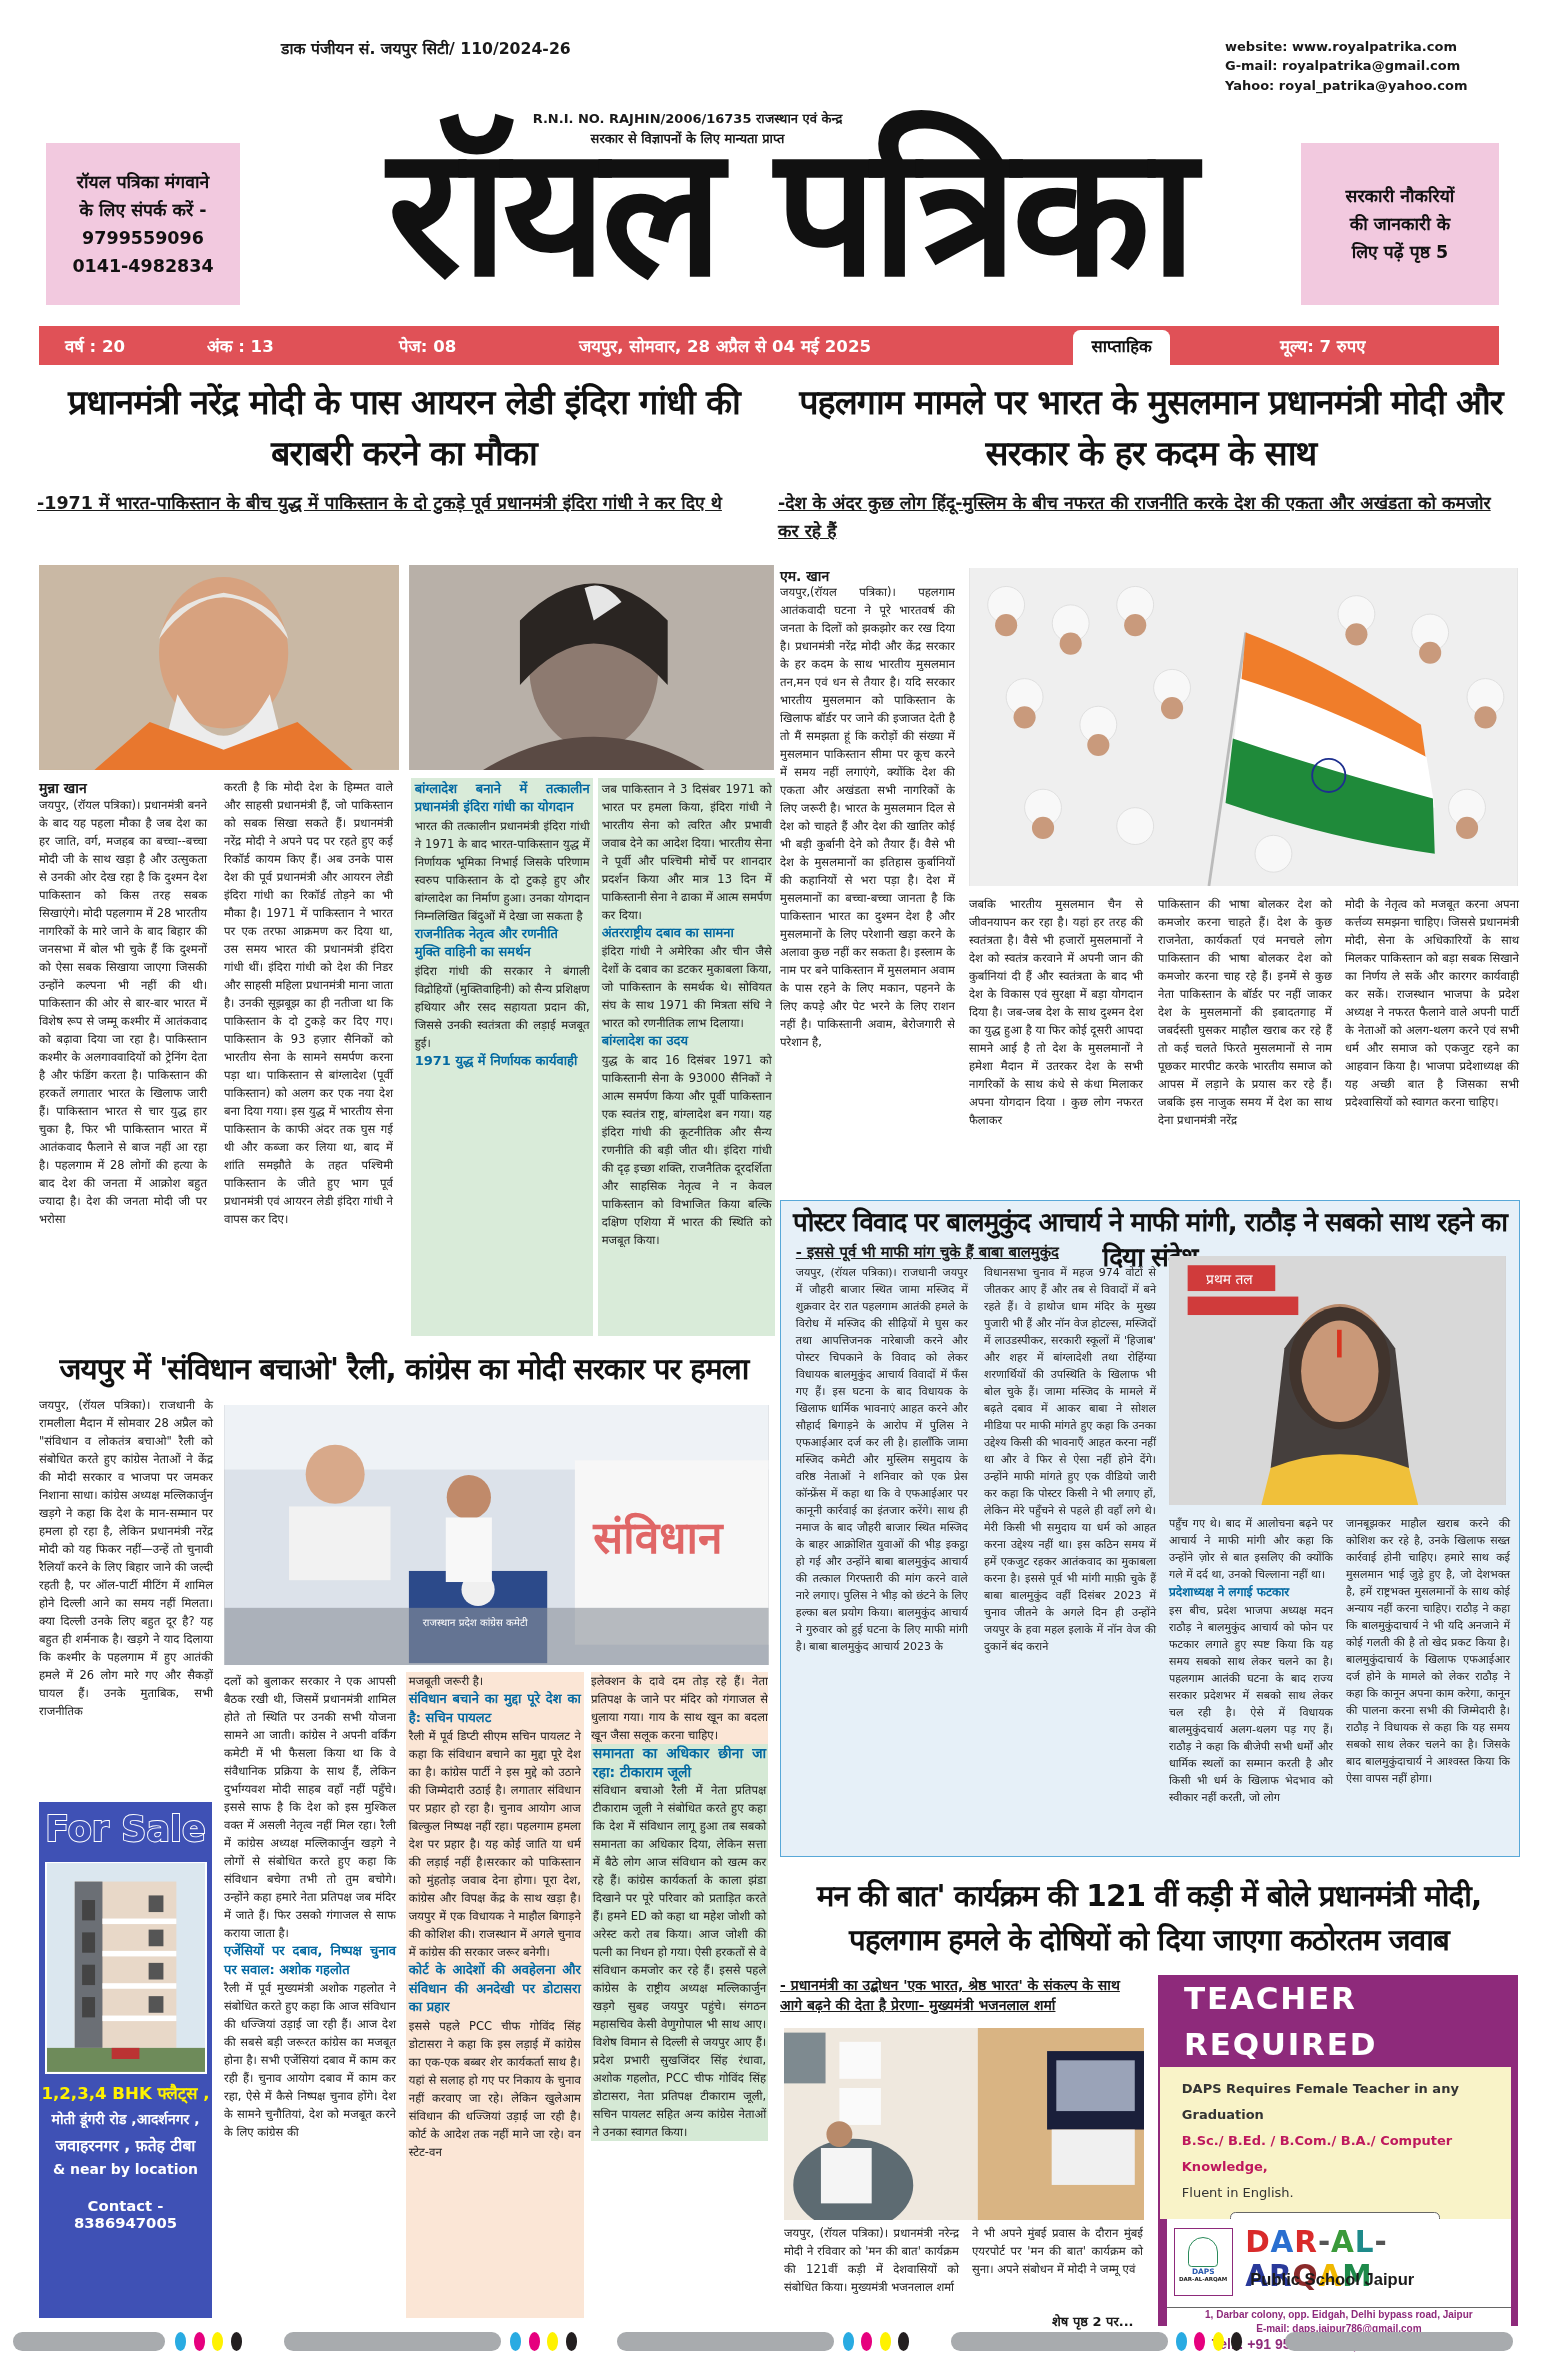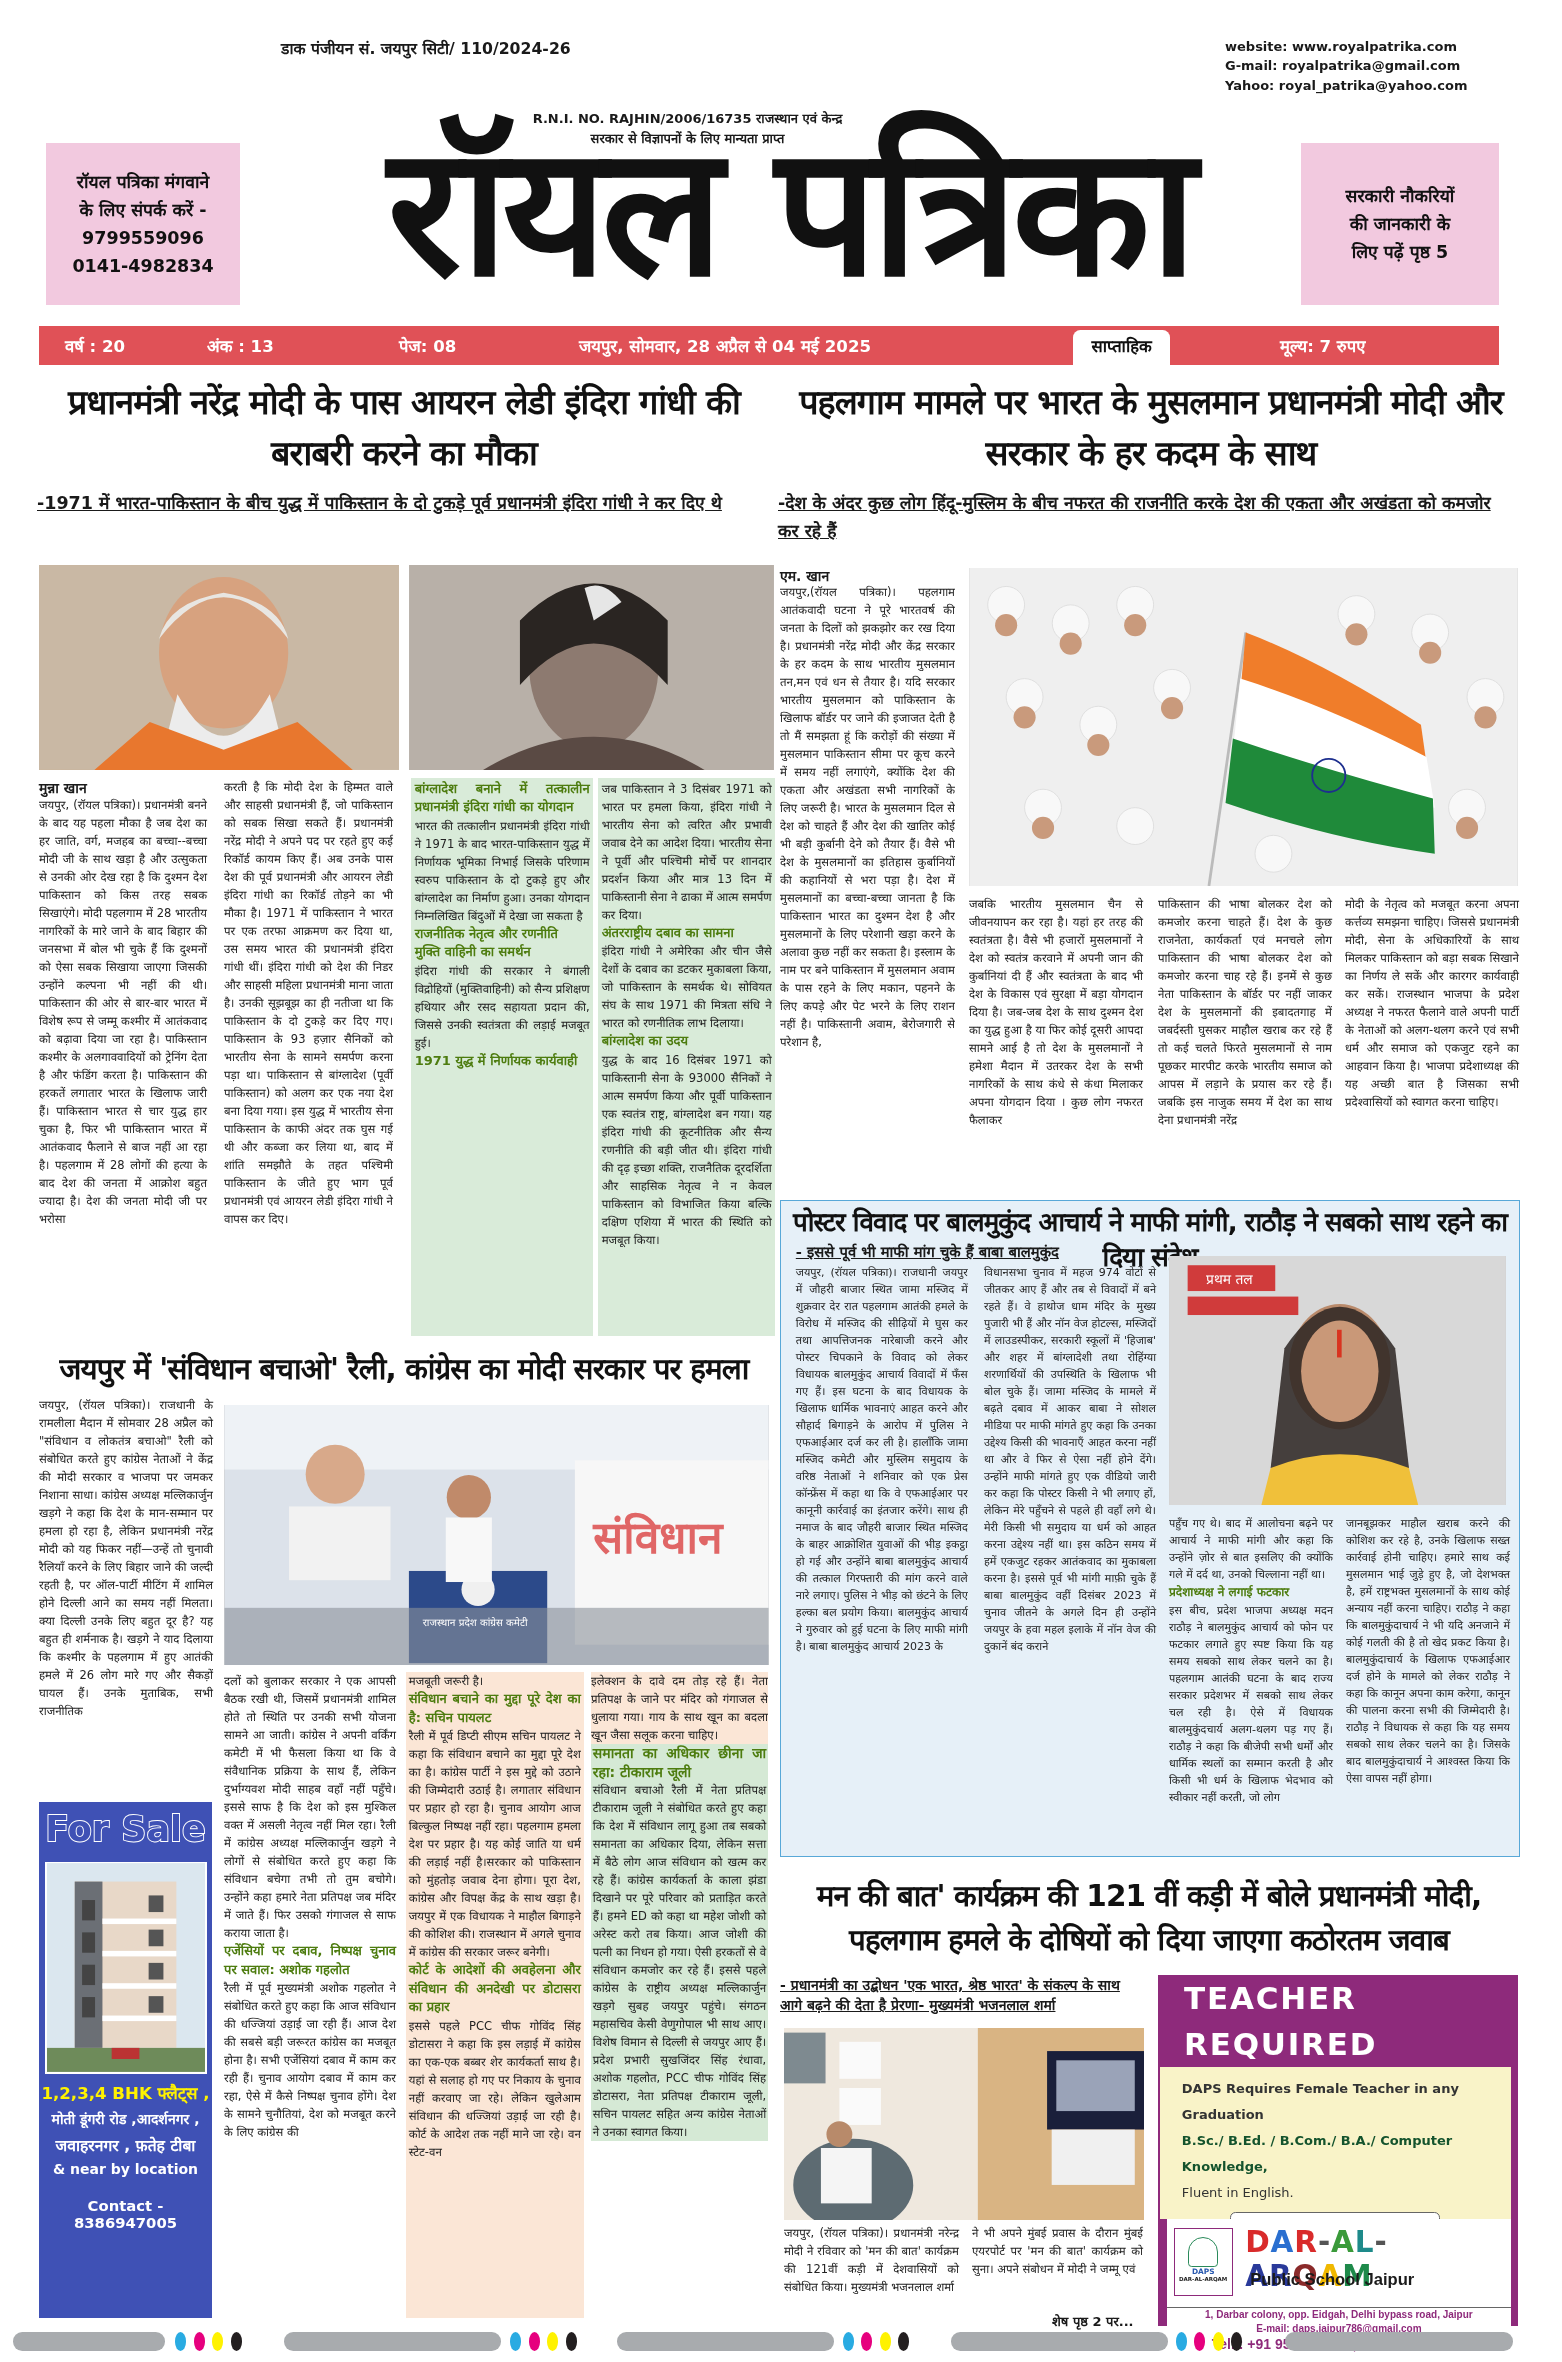--- a/index.html
+++ b/index.html
@@ -1,20 +1,20 @@
 <!DOCTYPE html>
 <html style="font-size:14.8px"><head>
 <meta charset="utf-8">
 <style>
   html,body{margin:0;padding:0;background:#fff;}
   body{width:1563px;height:2363px;position:relative;overflow:hidden;font-family:"DejaVu Sans",sans-serif;color:#1a1a1a;}
   .abs{position:absolute;}
   .txt{font-family:"DejaVu Sans",sans-serif;font-size:11.5px;line-height:18px;text-align:justify;color:#222;}
   .txt p{margin:0;}
-  .sub-h{font-weight:bold;font-size:13px;line-height:18.5px;color:#4d7c0f;}
+  .sub-h{font-weight:bold;font-size:13px;line-height:18.5px;color:#0369a1;}
   
   .regno{left:281px;top:37px;font-size:15.7px;font-weight:bold;}
   .contact-web{left:1225px;top:37px;font-size:13px;font-weight:bold;line-height:19.4px;}
   .rni{left:503px;top:109px;font-size:13px;font-weight:bold;text-align:center;line-height:20px;width:369px;}
   .logo{left:268px;top:106px;width:1043px;height:203px;font-size:180px;font-weight:bold;line-height:212px;text-align:center;color:#111;letter-spacing:-5.5px;}
   .pinkbox{background:#f2c9df;width:194px;height:162px;top:143px;display:flex;flex-direction:column;justify-content:center;align-items:center;text-align:center;font-weight:bold;font-size:17.5px;line-height:28px;color:#111;}
   .pink-left{left:46px;}
   .pink-right{left:1301px;width:198px;}
   .redbar{left:39px;top:326px;width:1460px;height:39px;background:#e05157;display:flex;align-items:center;color:#fff;font-weight:bold;font-size:16.6px;}
   .redbar span{position:absolute;}
@@ -280,21 +280,21 @@
   </svg>
 </div>
 <div class="abs txt" style="left:784px;top:2224px;width:175px;">जयपुर, (रॉयल पत्रिका)। प्रधानमंत्री नरेन्द्र मोदी ने रविवार को 'मन की बात' कार्यक्रम की 121वीं कड़ी में देशवासियों को संबोधित किया। मुख्यमंत्री भजनलाल शर्मा</div>
 <div class="abs txt" style="left:972px;top:2224px;width:171px;">ने भी अपने मुंबई प्रवास के दौरान मुंबई एयरपोर्ट पर 'मन की बात' कार्यक्रम को सुना। अपने संबोधन में मोदी ने जम्मू एवं</div>
 <div class="abs" style="left:1052px;top:2312px;font-size:13px;font-weight:bold;">शेष पृष्ठ 2 पर...</div>
 
 <div class="abs" style="left:1158px;top:1975px;width:360px;height:351px;background:#8e2a7b;">
   <div style="color:#fff;font-weight:bold;font-size:31px;letter-spacing:1.8px;line-height:46px;padding-left:26px;">TEACHER REQUIRED</div>
   <div style="background:#f9f3c8;margin:0 7.4px 0 1.8px;height:152px;padding:9.2px 22px;box-sizing:border-box;">
     <div style="font-size:13px;line-height:26px;font-weight:bold;color:#333;">DAPS Requires Female Teacher in any Graduation</div>
-    <div style="font-size:13px;line-height:26px;font-weight:bold;color:#14532d;">B.Sc./ B.Ed. / B.Com./ B.A./ Computer Knowledge,</div>
+    <div style="font-size:13px;line-height:26px;font-weight:bold;color:#be185d;">B.Sc./ B.Ed. / B.Com./ B.A./ Computer Knowledge,</div>
     <div style="font-size:13px;line-height:26px;font-weight:normal;color:#333;">Fluent in English.</div>
     <div style="margin:5.5px auto 0;width:208px;border:1.8px solid #666;border-radius:5.5px;text-align:center;font-weight:bold;color:#2a8ac4;font-size:14.8px;line-height:26px;background:#fff;">GET ATTRACTIVE SALARY</div>
   </div>
   <div style="background:#fff;margin:0 7.4px 0 9.2px;height:88px;position:relative;">
     <div class="abs" style="left:6.5px;top:9.2px;width:57px;height:66px;border:1.8px solid #8e2a7b;text-align:center;font-size:7.4px;font-weight:bold;">
       <div style="margin:7.4px auto 0;width:28px;height:28px;border:1.8px solid #2a8a5a;border-radius:50% 50% 3.7px 3.7px;"></div>
       <div style="color:#2a5ab0;">DAPS</div>
       <div style="font-size:5.5px;">DAR-AL-ARQAM</div>
     </div>
     <div class="abs" id="school-name" style="left:78px;top:5.5px;font-size:29.5px;font-weight:bold;letter-spacing:0.9px;"><span style="color: rgb(217, 43, 43);">D</span><span style="color: rgb(42, 111, 208);">A</span><span style="color: rgb(217, 43, 43);">R</span><span style="color: rgb(85, 85, 85);">-</span><span style="color: rgb(58, 154, 58);">A</span><span style="color: rgb(30, 138, 138);">L</span><span style="color: rgb(85, 85, 85);">-</span><span style="color: rgb(42, 58, 154);">A</span><span style="color: rgb(42, 58, 154);">R</span><span style="color: rgb(138, 42, 42);">Q</span><span style="color: rgb(240, 184, 0);">A</span><span style="color: rgb(30, 138, 74);">M</span></div>

